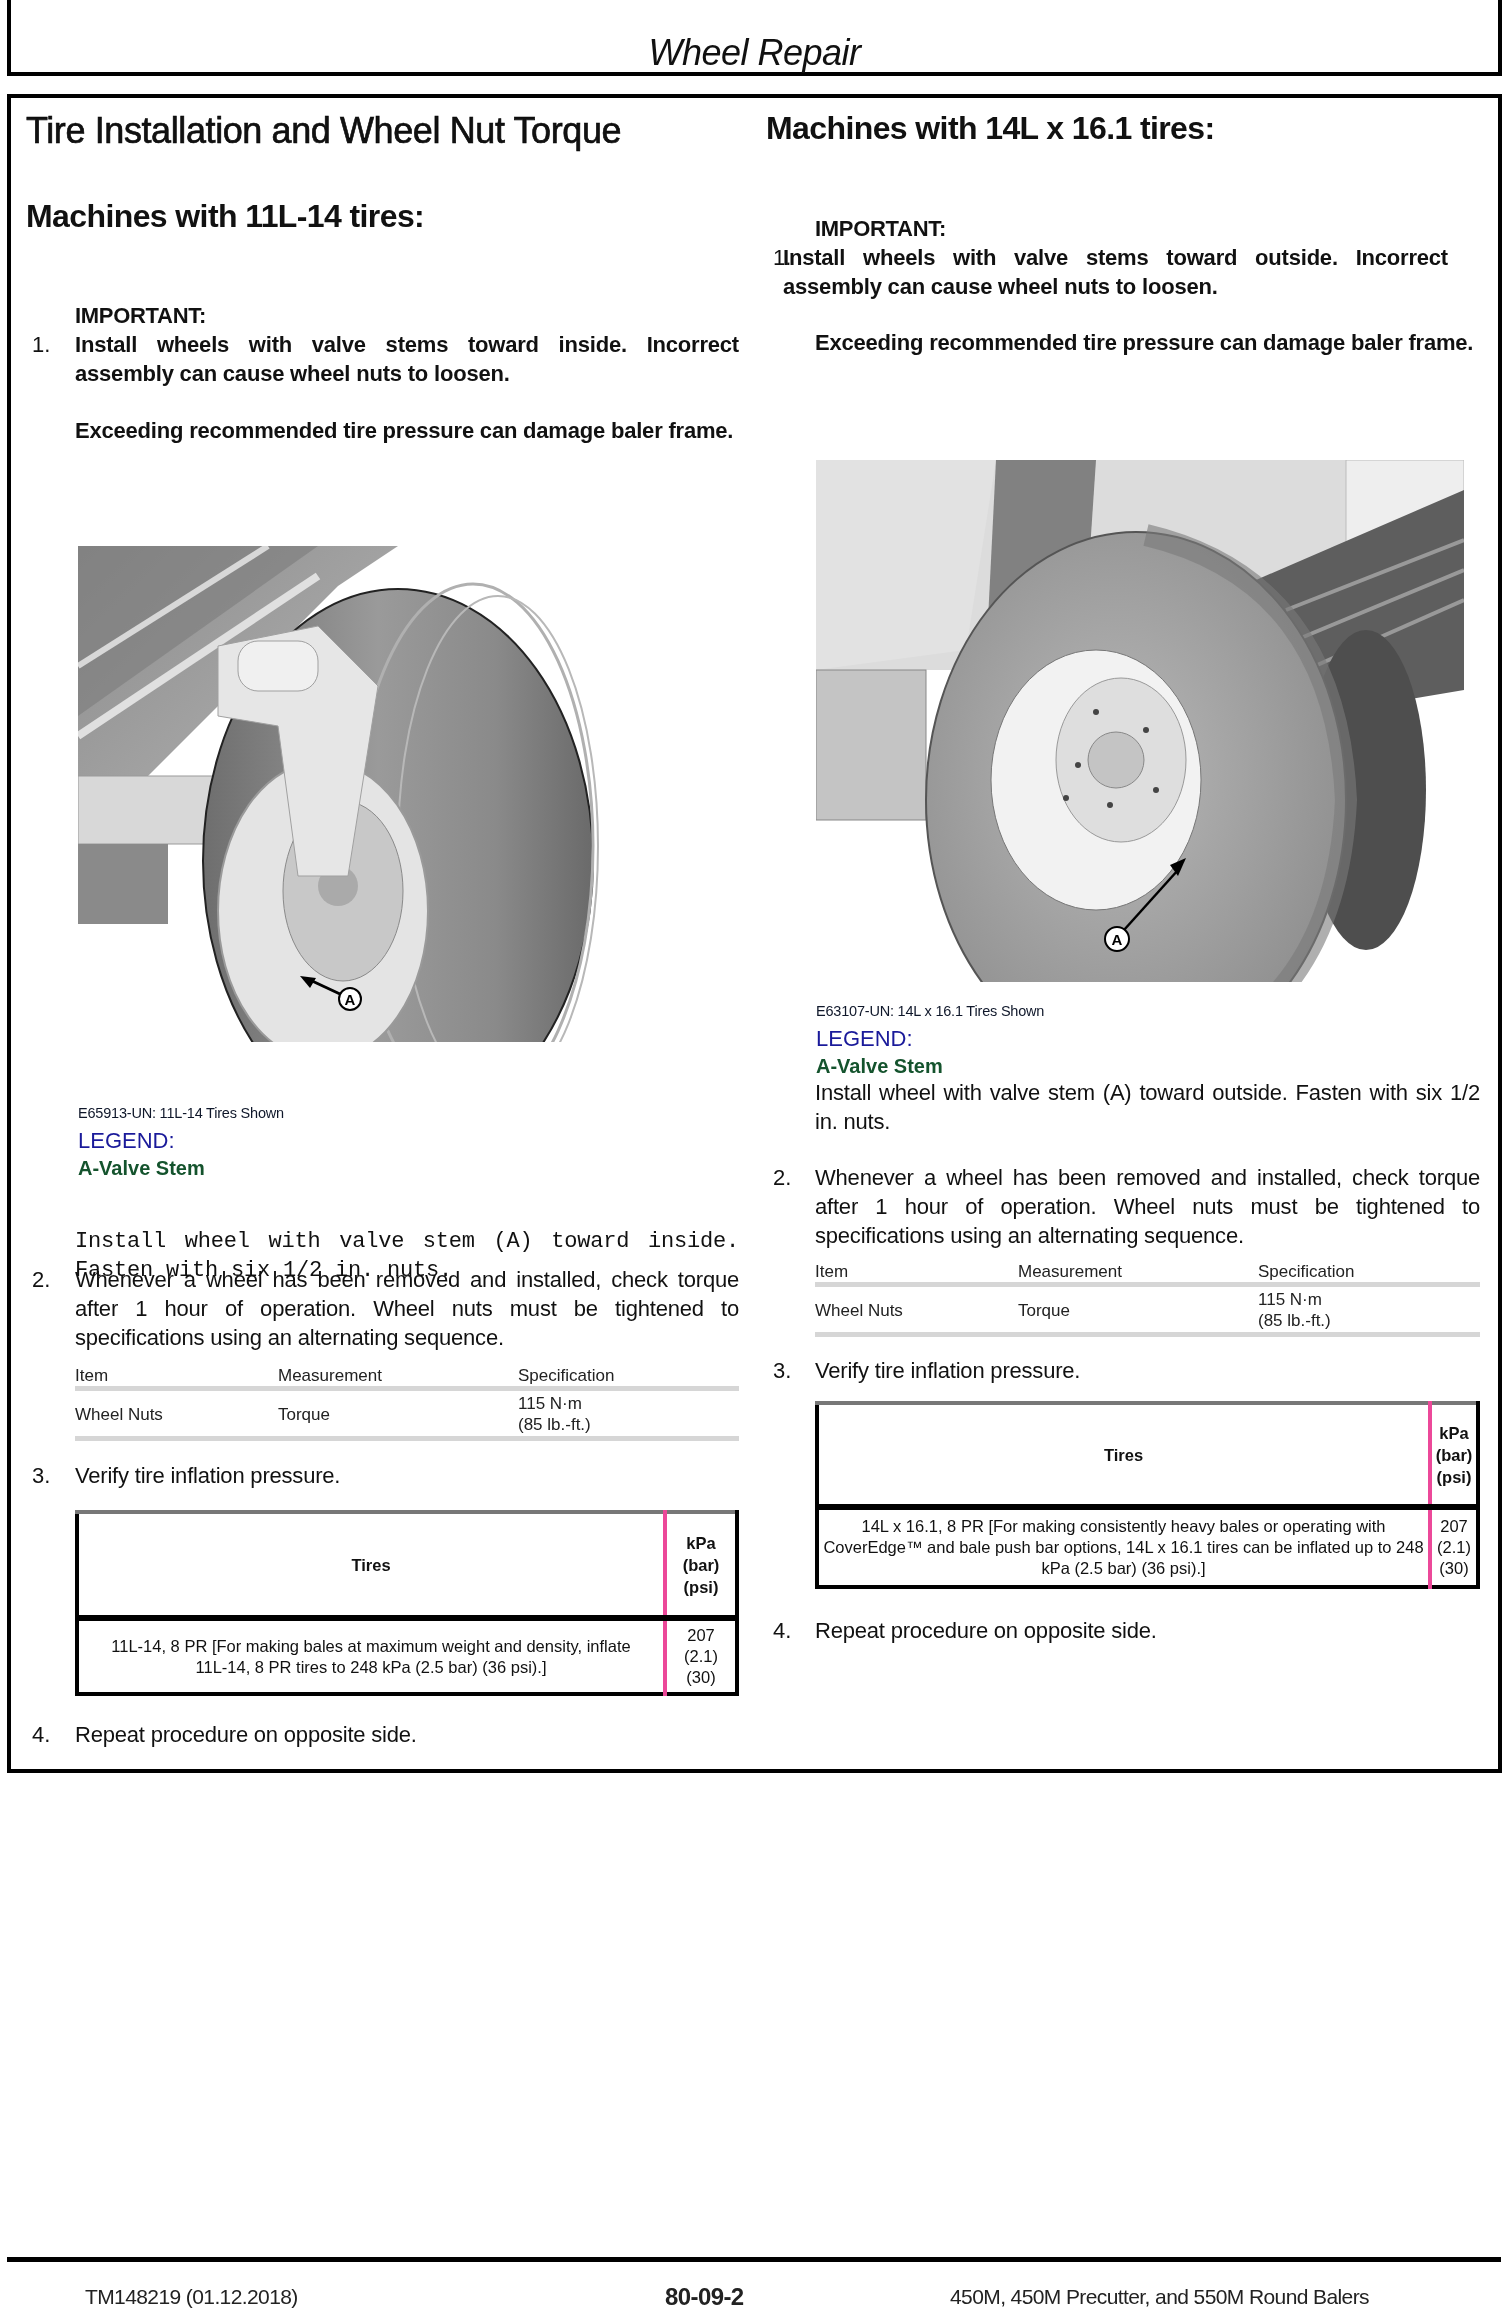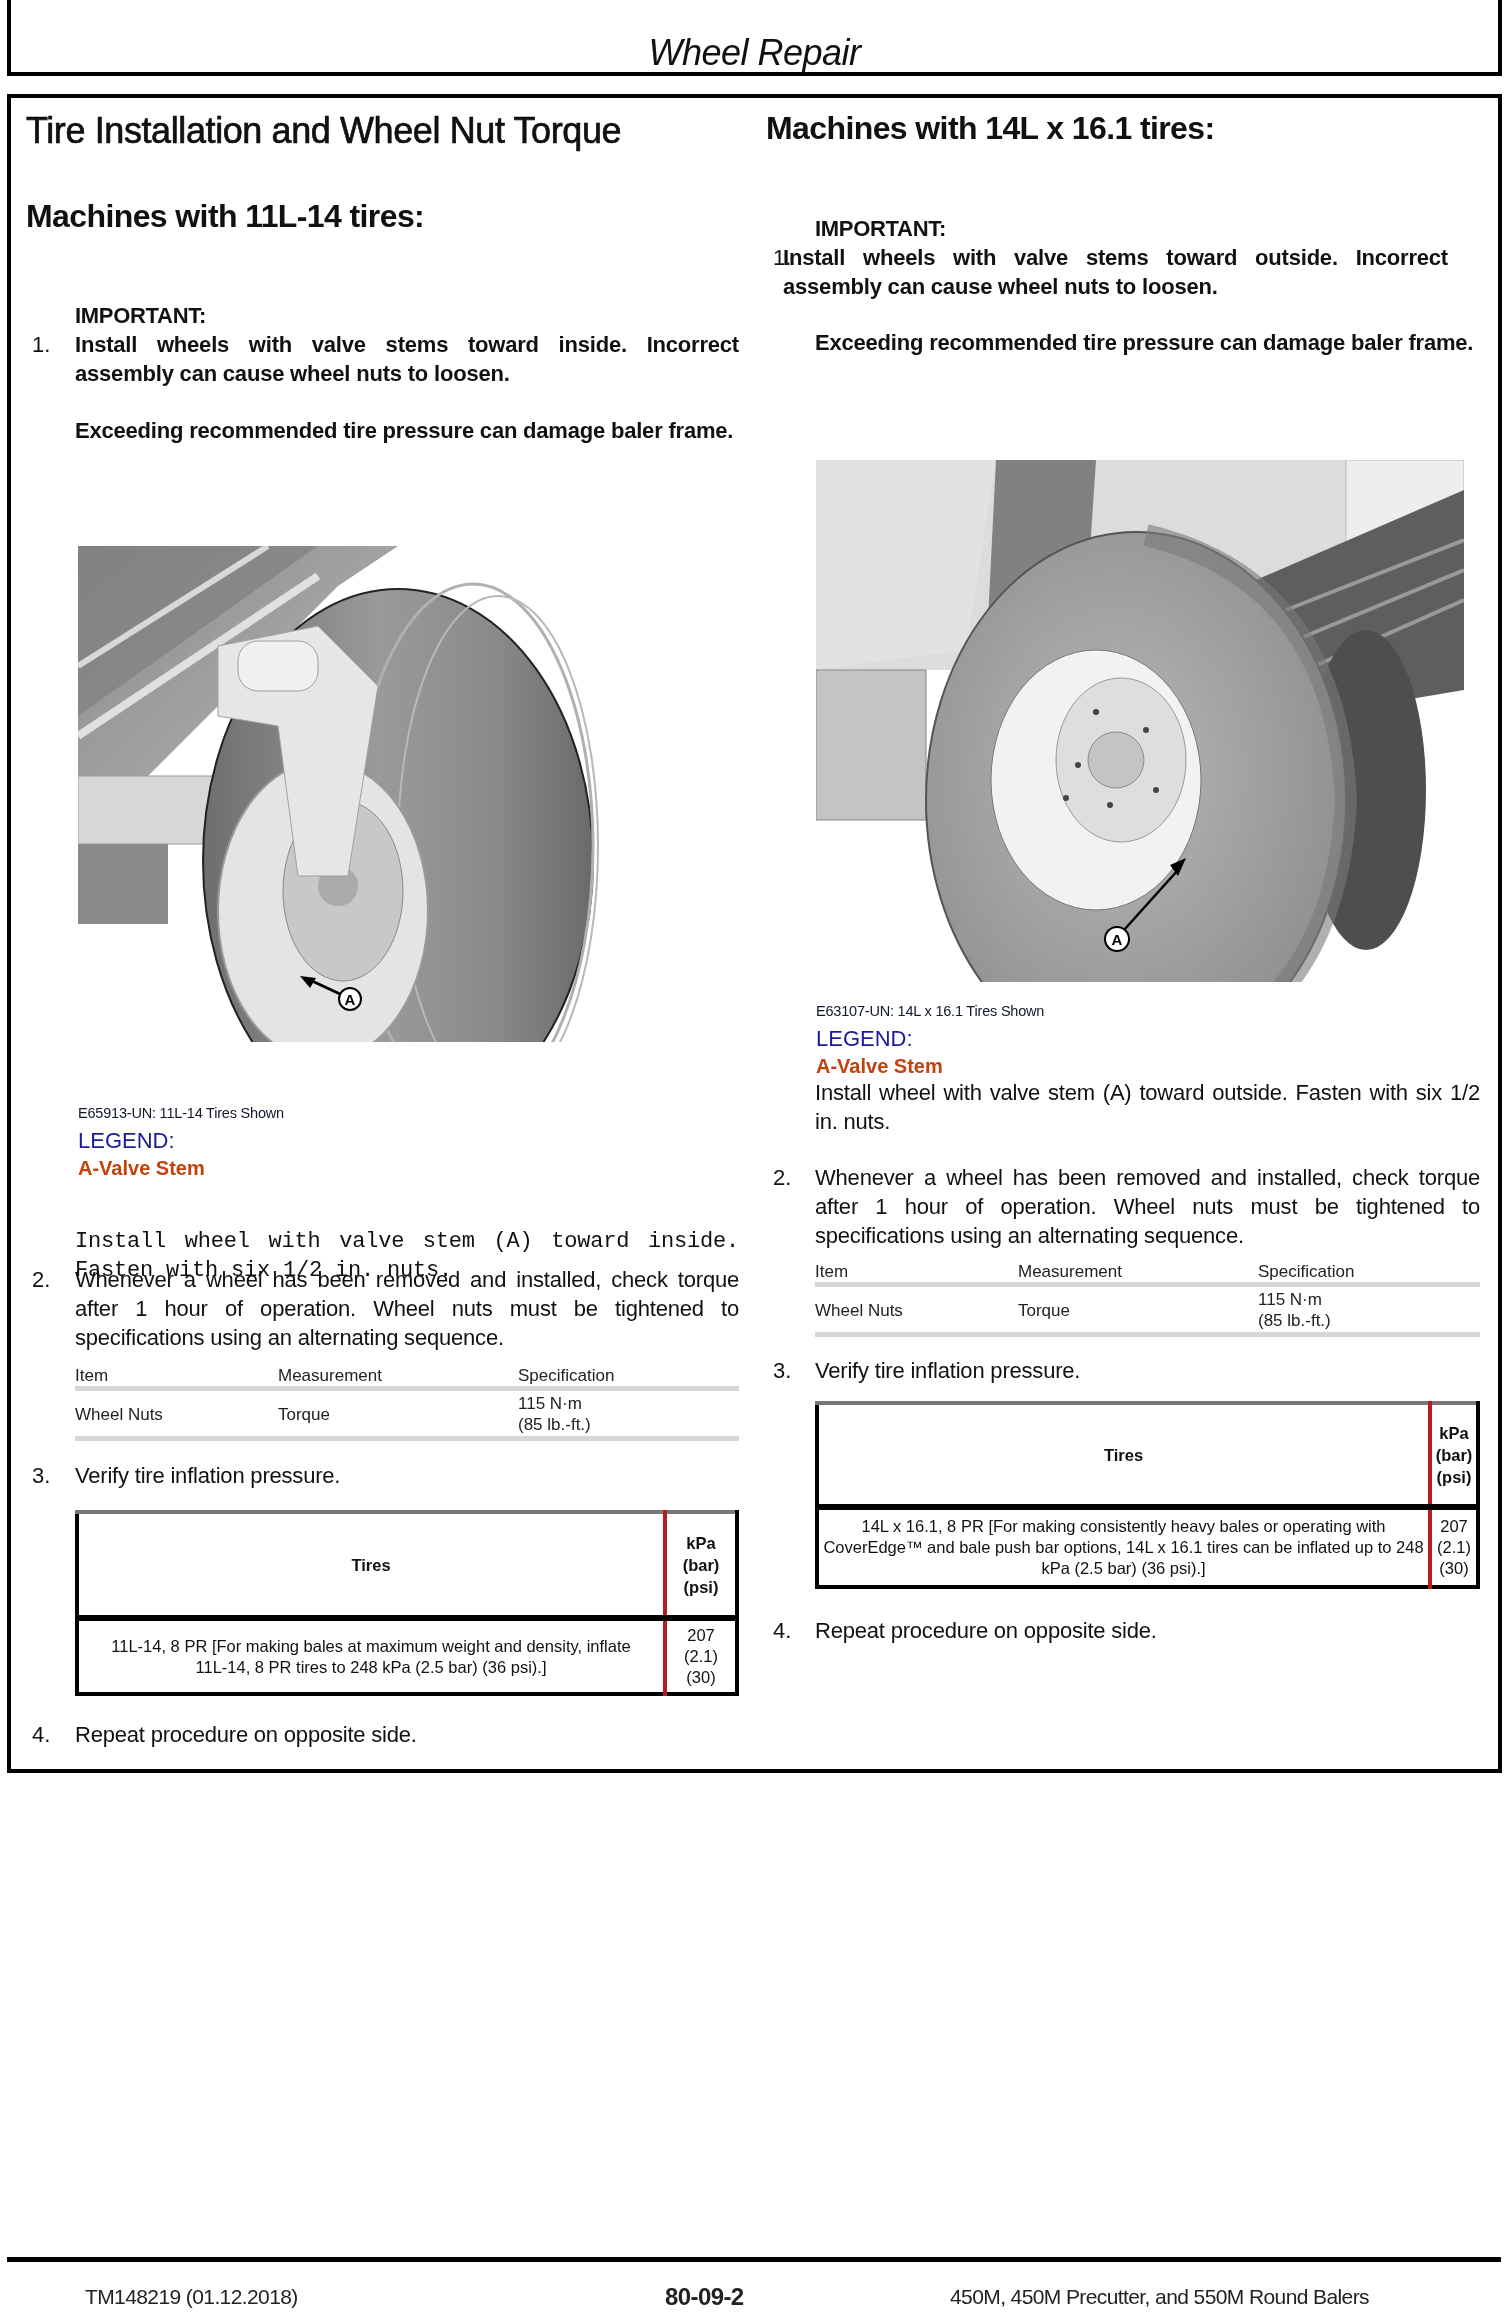--- a/index.html
+++ b/index.html
@@ -12,28 +12,28 @@
   .main-box { left: 7px; top: 94px; width: 1487px; height: 1671px; border: 4px solid #000; }
   .h1 { font-size: 36px; font-weight: normal; -webkit-text-stroke: 0.6px #000; letter-spacing: -0.4px; white-space: nowrap; }
   .h2 { font-size: 32px; font-weight: bold; letter-spacing: -0.6px; white-space: nowrap; }
   .imp { font-size: 22px; font-weight: bold; letter-spacing: -0.3px; }
   .bold-p { font-size: 22px; font-weight: bold; line-height: 29px; letter-spacing: -0.2px; }
   .just { text-align: justify; text-align-last: left; }
   .num { font-size: 22px; }
   .body-p { font-size: 22px; line-height: 29px; letter-spacing: -0.2px; }
   .caption { font-size: 14.5px; color: #0f172a; letter-spacing: -0.2px; }
   .legend { font-size: 22px; color: #1a1a9a; }
-  .legend-item { font-size: 20px; color: #c2410c; font-weight: bold; }
+  .legend-item { font-size: 20px; color: #14532d; font-weight: bold; }
   .figure { background: #fff; overflow: hidden; }
   .spec-table { border-collapse: collapse; font-size: 17px; color: #222; }
   .spec-table th { font-weight: normal; text-align: left; padding: 4px 0 0 0; border-bottom: 5px solid #d6d6d6; vertical-align: bottom; height: 22px; }
   .spec-table td { padding: 2px 0 1px 0; border-bottom: 5px solid #d6d6d6; vertical-align: middle; line-height: 21px; }
   .press-table { border-collapse: collapse; border: 4px solid #000; border-top: 4px solid #777; font-size: 16.5px; color: #111; }
   .press-table th { font-weight: bold; border-bottom: 6px solid #000; text-align: center; vertical-align: middle; line-height: 22px; }
-  .press-table th.c1, .press-table td.c1 { border-right: 4px solid #b91c1c; }
+  .press-table th.c1, .press-table td.c1 { border-right: 4px solid #ec4899; }
   .press-table td { text-align: center; vertical-align: middle; line-height: 21px; padding: 4px 4px; }
   .footer-rule { left: 7px; top: 2257px; width: 1494px; height: 5px; background: #000; }
   .footer-text { font-size: 21px; top: 2285px; letter-spacing: -0.6px; color: #222; white-space: nowrap; }
 </style>
 </head>
 <body>
 
 <div class="abs header-box">
   <div class="header-title">Wheel Repair</div>
 </div>

